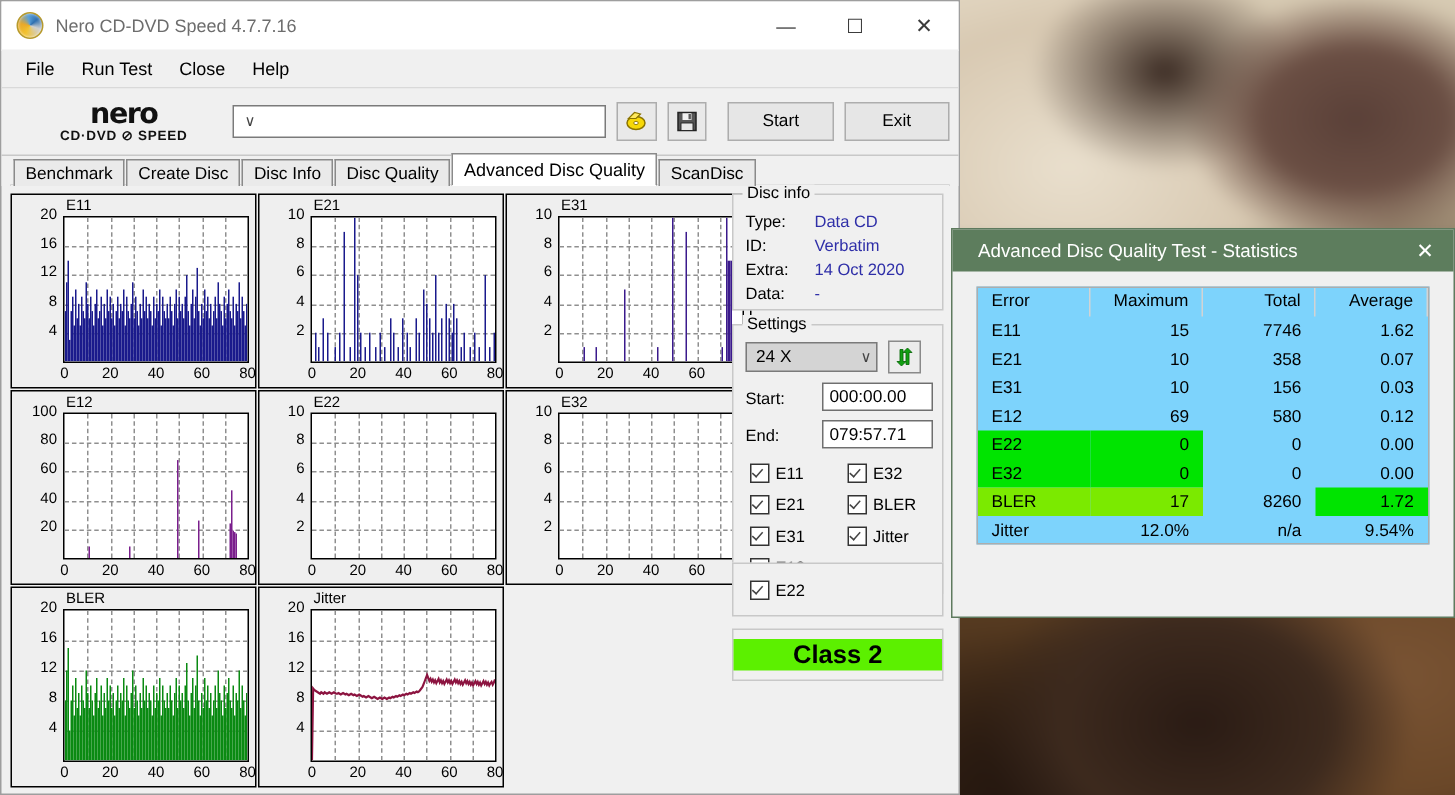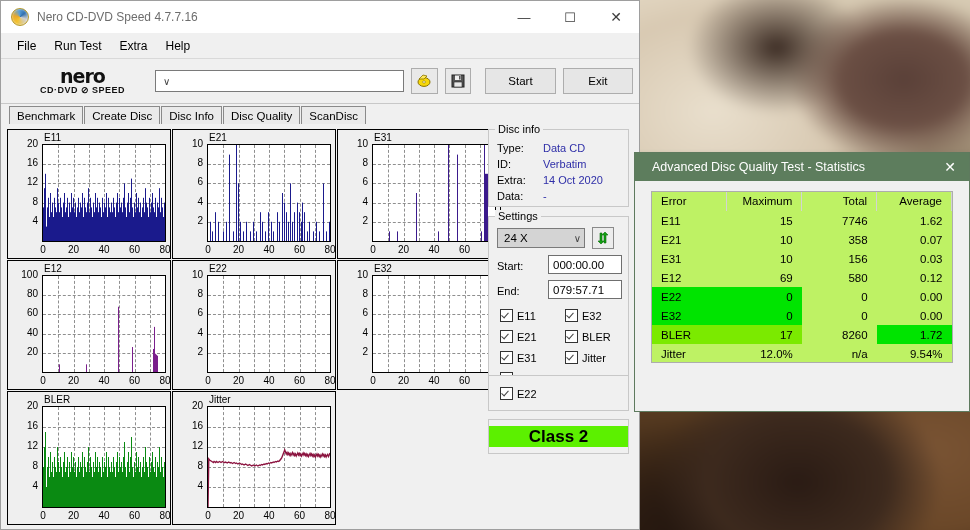--- a/index.html
+++ b/index.html
@@ -86,21 +86,21 @@
   .classbox .inner{background:#5cf000;color:#000;font-size:17px;font-weight:bold;width:100%;height:21px;
     display:flex;align-items:center;justify-content:center;text-align:right;}
 
   
   #stats-dialog{position:absolute;left:634px;top:152px;width:336px;height:260px;background:#f0f0f0;
     border:1px solid #5e7a5e;box-sizing:border-box;z-index:20;}
   #stats-dialog .dtitle{height:28px;background:#5d7d5d;display:flex;align-items:center;
     color:#fff;font-size:12.5px;padding-left:17px;}
   #stats-dialog .dtitle .t{flex:1;}
   #stats-dialog .dclose{width:38px;height:28px;display:flex;align-items:center;justify-content:center;font-size:14px;color:#fff;}
-  .statsarea{position:absolute;left:16px;top:38px;right:16px;height:172px;border:1px solid #adadad;background:#bef264;box-sizing:border-box;}
+  .statsarea{position:absolute;left:16px;top:38px;right:16px;height:172px;border:1px solid #adadad;background:#7dd3fc;box-sizing:border-box;}
   table.stats{width:100%;border-collapse:collapse;font-size:11.5px;color:#000;table-layout:fixed;}
   table.stats th{font-weight:normal;text-align:right;padding:3px 9px 4px 0;border-right:1px solid #d3d3d3;}
   table.stats th.c0{text-align:left;padding-left:9px;}
   table.stats th.last{border-right:1px solid #d3d3d3;}
   table.stats td{text-align:right;padding:1px 9px 1px 0;height:17px;}
   table.stats td.c0{text-align:left;padding-left:9px;}
   td.hl{background:#00e400;}
   td.hl2{background:#7bea00;}
   .btnrow{position:absolute;left:16px;right:16px;bottom:10px;height:38px;border:1px solid #d6d6d6;background:#f0f0f0;box-sizing:border-box;}
   .dbtn{position:absolute;top:7px;height:24px;width:82px;display:flex;align-items:center;justify-content:center;
@@ -122,21 +122,21 @@
     <div class="appicon"></div>
     <div class="ttl">Nero CD-DVD Speed 4.7.7.16</div>
     <div class="wbtn">—</div>
     <div class="wbtn">☐</div>
     <div class="wbtn close">✕</div>
   </div>
 
   <div class="menubar">
     <div class="mi">File</div>
     <div class="mi">Run Test</div>
-    <div class="mi">Extra</div>
+    <div class="mi">Close</div>
     <div class="mi">Help</div>
   </div>
 
   <div class="toolbar">
     <div class="nerologo">
       <div class="l1">nero</div>
       <div class="l2">CD·DVD ⊘ SPEED</div>
     </div>
     <div class="combo">
       <span class="chev">∨</span>
@@ -159,20 +159,21 @@
     <div style="flex:1"></div>
     <div class="start-btn">Start</div>
     <div class="exit-btn">Exit</div>
   </div>
 
   <div class="tabstrip">
     <div class="tab">Benchmark</div>
     <div class="tab">Create Disc</div>
     <div class="tab">Disc Info</div>
     <div class="tab">Disc Quality</div>
+    <div class="tab active">Advanced Disc Quality</div>
     <div class="tab">ScanDisc</div>
   </div>
 
   <div class="content">
 
     <div class="chart-box" id="ch0" style="left:0px;top:6px;width:164px;height:130px;">
         <div class="chart-title" style="left: 36px; top: 2px;">E11</div>
         <div class="plot" style="left: 34px; top: 14px; width: 124px; height: 98px;">
           <div class="grid-h" style="left: 0px; right: 0px; height: 0px; border-top: 1px dashed rgb(143, 143, 143); top: 76.8px;"></div>
           <div class="grid-h" style="left: 0px; right: 0px; height: 0px; border-top: 1px dashed rgb(143, 143, 143); top: 57.6px;"></div>

